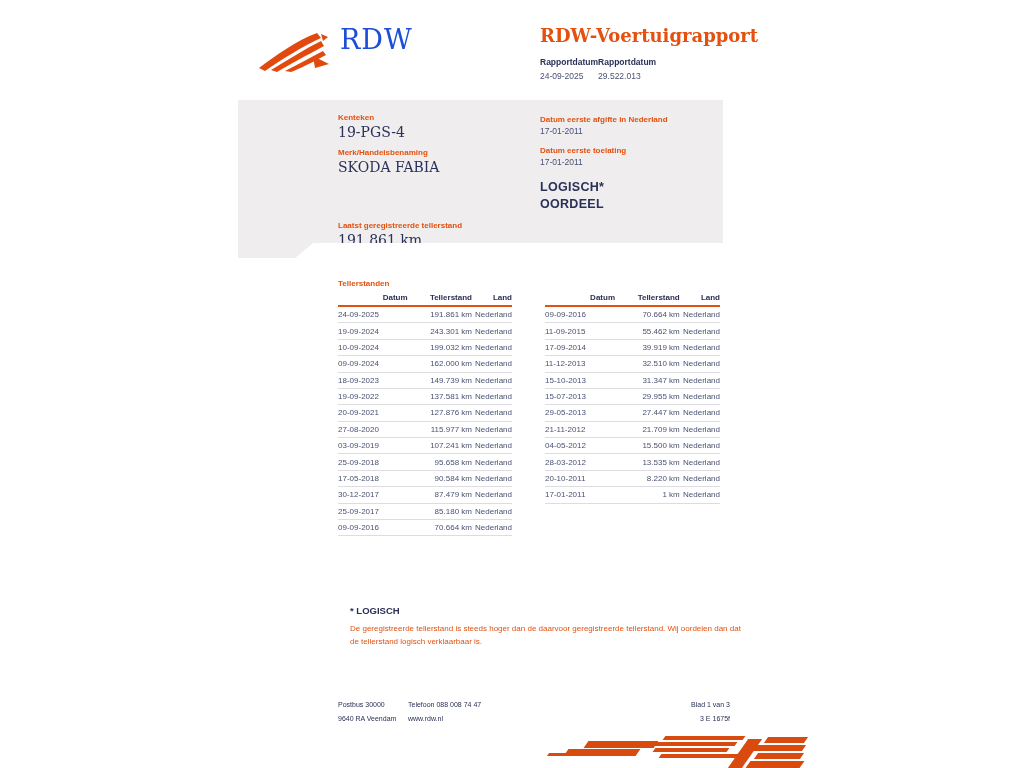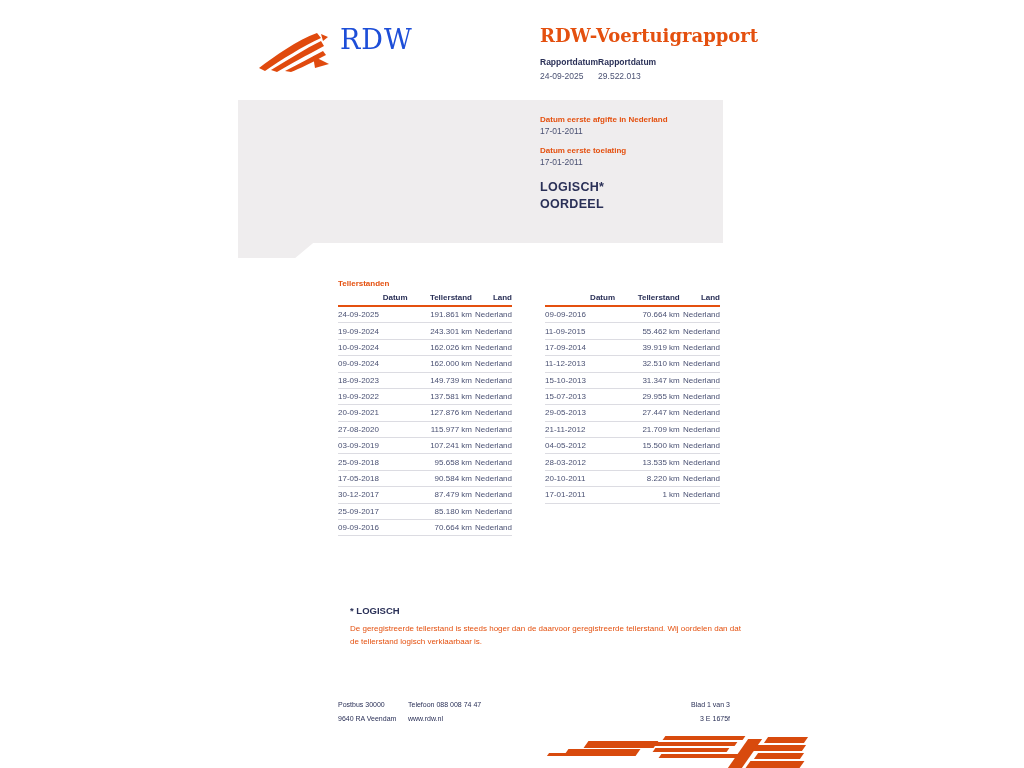--- a/index.html
+++ b/index.html
@@ -98,20 +98,30 @@
       <div class="meta-label">Rapportdatum</div>
       <div class="meta-value">24-09-2025</div>
     </div>
     <div>
       <div class="meta-label">Rapportdatum</div>
       <div class="meta-value">29.522.013</div>
     </div>
   </div>
 
   <div class="panel">
+    <div class="panel-col-left">
+      <div class="f-label">Kenteken</div>
+      <div class="f-value-big">19-PGS-4</div>
+      <div class="f-label">Merk/Handelsbenaming</div>
+      <div class="f-value-big">SKODA FABIA</div>
+      <div class="tellerstand-block">
+        <div class="f-label">Laatst geregistreerde tellerstand</div>
+        <div class="f-value-big">191.861 km</div>
+      </div>
+    </div>
     <div class="panel-col-right">
       <div class="f-label">Datum eerste afgifte in Nederland</div>
       <div class="f-value-sm">17-01-2011</div>
       <div class="f-label">Datum eerste toelating</div>
       <div class="f-value-sm">17-01-2011</div>
       <div class="oordeel">
         <div>LOGISCH*</div>
         <div>OORDEEL</div>
       </div>
       <div class="nap">
@@ -145,21 +155,21 @@
           <td>191.861 km</td>
           <td>Nederland</td>
         </tr>
         <tr>
           <td>19-09-2024</td>
           <td>243.301 km</td>
           <td>Nederland</td>
         </tr>
         <tr>
           <td>10-09-2024</td>
-          <td>162.026 km</td>
+          <td>199.032 km</td>
           <td>Nederland</td>
         </tr>
         <tr>
           <td>09-09-2024</td>
           <td>162.000 km</td>
           <td>Nederland</td>
         </tr>
         <tr>
           <td>18-09-2023</td>
           <td>149.739 km</td>

